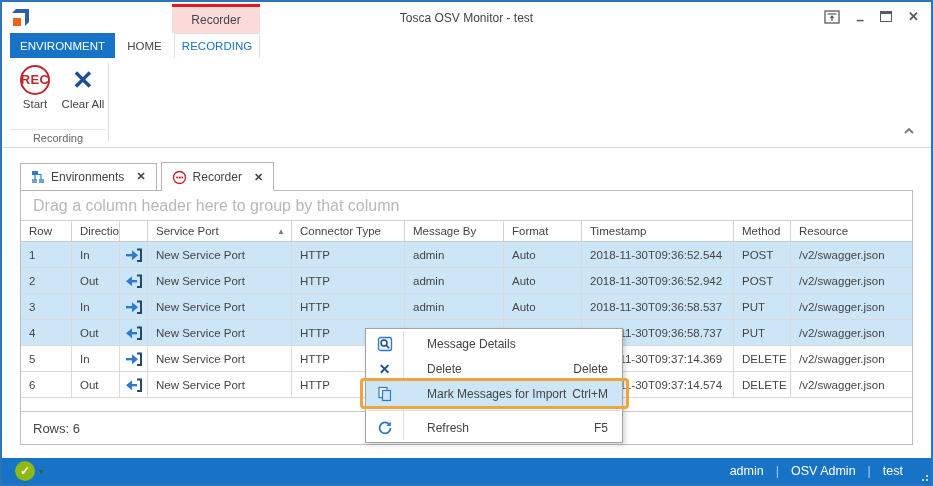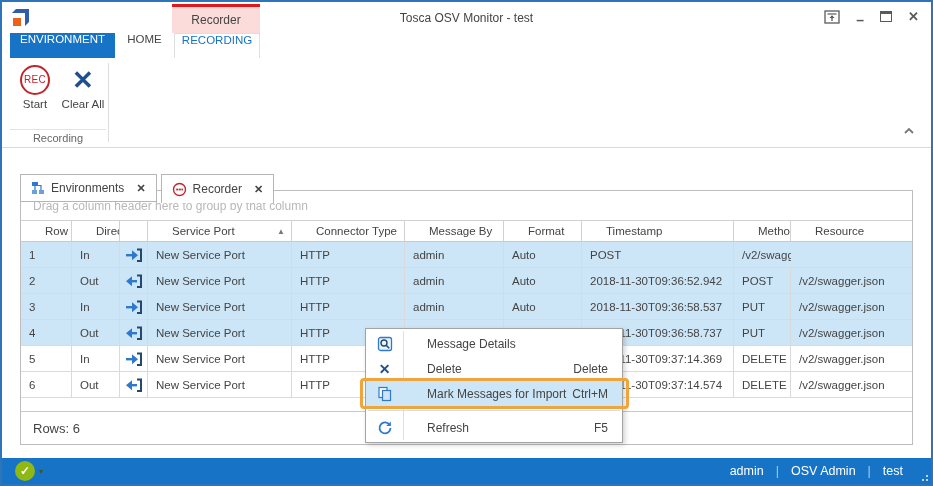--- a/index.html
+++ b/index.html
@@ -15,57 +15,57 @@
     background:#fbdcdb;border-top:3px solid #e1171c;display:flex;align-items:center;
     justify-content:center;font-size:12px;color:#444;}
   .win-title{position:absolute;left:0;right:0;top:9px;text-align:center;font-size:12px;color:#444;}
   .win-controls{position:absolute;right:12px;top:7px;display:flex;align-items:center;gap:16px;color:#5a5a5a;}
   .ctrl{display:flex;align-items:center;justify-content:center;cursor:default;}
   .minimize-glyph{font-size:14px;font-weight:bold;line-height:8px;margin-top:6px;}
   .maximize-box{width:12px;height:11px;border:1px solid #5a5a5a;border-top:3px solid #5a5a5a;}
   .close-glyph{font-size:13px;font-weight:bold;}
   
   .ribbon-tabs{height:25px;display:flex;padding-left:8px;flex:0 0 auto;}
-  .rtab{display:flex;justify-content:center;font-size:11.5px;}
+  .rtab{display:flex;align-items:center;justify-content:center;font-size:11.5px;}
   .rtab-env{width:105px;background:#1673c5;color:#fff;}
   .rtab-home{width:59px;color:#444;}
   .rtab-recording{width:86px;color:#1673c5;background:#fff;
     border:1px solid #dedede;border-bottom:none;}
   
   .ribbon-body{height:90px;position:relative;border-bottom:1px solid #d9d9d9;flex:0 0 auto;}
   .big-btn{position:absolute;top:7px;width:50px;display:flex;flex-direction:column;
     align-items:center;font-size:11.5px;line-height:1.2;text-align:center;cursor:default;}
   .btn-start{left:8px;}
   .btn-clear{left:56px;}
   .rec-circle{width:30px;height:30px;border:2px solid #c0272d;border-radius:50%;
     display:flex;align-items:center;justify-content:center;color:#c0272d;
-    font-size:10px;font-weight:normal;margin-bottom:3px;letter-spacing:.3px;}
+    font-size:13px;font-weight:bold;margin-bottom:3px;letter-spacing:.3px;}
   .clear-x{font-size:26px;font-weight:bold;color:#1e4f93;height:33px;line-height:31px;}
   .group-label{position:absolute;left:8px;bottom:3px;width:96px;text-align:center;
     font-size:11px;color:#666;padding-top:2px;border-top:1px solid #e3e3e3;}
   .group-divider{position:absolute;left:106px;top:5px;bottom:5px;width:1px;background:#dcdcdc;}
   .ribbon-collapse{position:absolute;right:16px;bottom:8px;}
   
   .content{flex:1 1 auto;position:relative;background:#fff;}
-  .doc-tabs{position:absolute;left:18px;top:26px;display:flex;z-index:3;}
+  .doc-tabs{position:absolute;left:18px;top:14px;display:flex;z-index:3;align-items:center;}
   .doc-tab{display:flex;align-items:center;background:#fff;border:1px solid #b5b5b5;
     height:28px;padding:0 10px;margin-right:4px;font-size:12px;cursor:default;}
   .doc-tab .tab-close{margin-left:12px;font-size:11px;color:#444;font-weight:bold;}
   .doc-tab.active{height:29px;border-bottom:none;z-index:4;}
   .doc-tab .tab-ic{margin-right:6px;display:flex;}
   
   .grid{position:absolute;left:18px;right:18px;top:42px;bottom:13px;
     border:1px solid #bdbdbd;display:flex;flex-direction:column;background:#fff;z-index:1;}
   .group-hint{height:29px;display:flex;align-items:center;padding-left:12px;
-    color:#b8b8b8;font-size:12px;}
+    color:#b8b8b8;font-size:16px;}
   .hdr-row,.data-row{display:grid;
     grid-template-columns:51px 48px 28px 144px 113px 99px 78px 152px 57px minmax(0,1fr);}
   .hdr-row{height:22px;border-top:1px solid #d2d2d2;border-bottom:1px solid #c9c9c9;}
   .hdr-cell{display:flex;align-items:center;padding-left:8px;font-size:11.5px;
-    border-right:1px solid #d2d2d2;overflow:hidden;white-space:nowrap;cursor:default;margin-left:16px;}
+    border-right:1px solid #d2d2d2;overflow:hidden;white-space:nowrap;cursor:default;}
   .hdr-cell:last-child{border-right:none;}
   .sort-asc{margin-left:auto;margin-right:6px;font-size:8px;color:#7a7a7a;}
   .data-row{height:26px;border-bottom:1px solid #dadada;background:#fff;cursor:default;}
   .data-row.selected{background:#cde6f7;}
   .cell{display:flex;align-items:center;padding-left:8px;font-size:11.5px;
     border-right:1px solid #dadada;overflow:hidden;white-space:nowrap;}
   .cell:last-child{border-right:none;}
   .cell.icon-cell{justify-content:center;padding-left:0;}
   .grid-filler{flex:1 1 auto;}
   .grid-footer{height:33px;border-top:1px solid #c9c9c9;display:flex;align-items:center;
@@ -237,20 +237,21 @@
           <svg width="18" height="16" viewBox="0 0 18 16">
             <rect x="1" y="7" width="6" height="2.4" fill="#2e79cb"></rect>
               <path d="M7 3.2 L13 8.2 L7 13.2 Z" fill="#2e79cb"></path>
             <path d="M12 2.5 h4 v11.4 h-4" fill="none" stroke="#24486e" stroke-width="2"></path>
           </svg>
         </div>
         <div class="cell">New Service Port</div>
         <div class="cell">HTTP</div>
         <div class="cell">admin</div>
         <div class="cell">Auto</div>
+        <div class="cell">2018-11-30T09:36:52.544</div>
         <div class="cell">POST</div>
         <div class="cell">/v2/swagger.json</div>
       </div>
 
       <div class="data-row selected">
         <div class="cell">2</div>
         <div class="cell">Out</div>
         <div class="cell icon-cell">
           <svg width="18" height="16" viewBox="0 0 18 16">
             <rect x="6" y="7" width="6" height="2.4" fill="#2e79cb"></rect>

